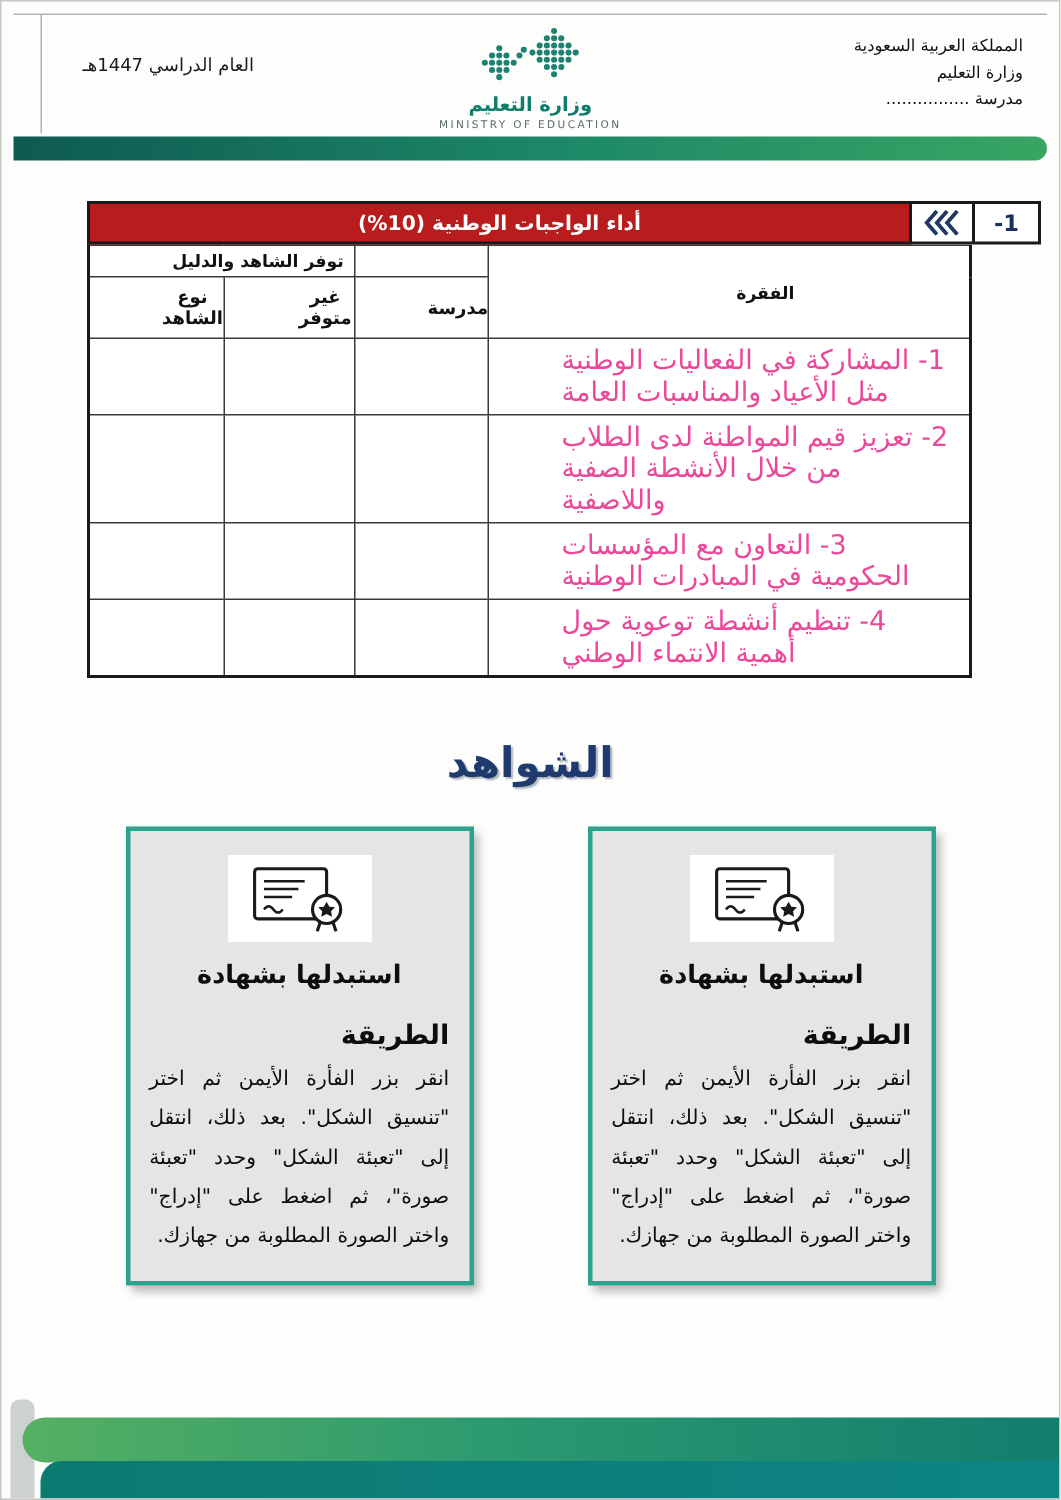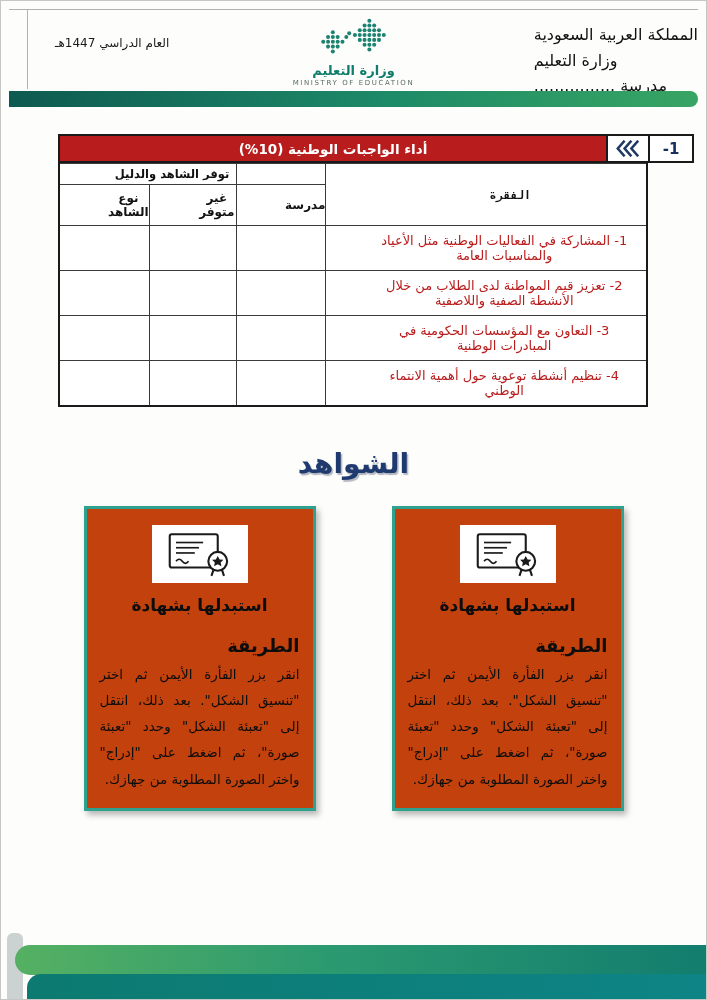--- a/index.html
+++ b/index.html
@@ -11,22 +11,22 @@
 
   
   .header { position:absolute; top:8px; left:8px; right:8px; height:80px;
             border-top:1px solid #b2b2b0; }
   .header-vline { position:absolute; left:18px; top:0; height:100%; width:1px; background:#b2b2b0; }
   .year-label { position:absolute; left:46px; top:26px; font-size:12px; color:#1a1a1a; direction:rtl; }
   .logo { position:absolute; left:50%; transform:translateX(-50%); top:2px; text-align:center; width:150px; }
   .logo svg { display:block; margin:0 auto; }
   .logo-ar { color:#0f7d6c; font-weight:bold; font-size:13px; margin-top:1px; }
   .logo-en { color:#5a6a66; font-size:7px; letter-spacing:1.6px; text-transform:uppercase; margin-top:1px; }
-  .school-block { position:absolute; right:0; top:12px; text-align:left; direction:rtl;
-                  font-size:16px; line-height:1.6; color:#111; }
+  .school-block { position:absolute; right:16px; top:12px; text-align:right; direction:rtl;
+                  font-size:11px; line-height:1.6; color:#111; }
 
   .top-bar { position:absolute; top:90px; left:8px; right:8px; height:16px;
              border-radius:0 9px 9px 0;
              background:linear-gradient(90deg,#0e5a51,#1d8a68 55%,#38a563); }
 
   
   .content { position:absolute; top:133px; left:0; right:0; }
   .table-area { display:flex; direction:rtl; margin:0 12px 0 57px; align-items:flex-start; }
   .num-cell { width:46px; height:29px; border:2px solid #1a1a1a; background:#fff; color:#17305e;
               font-weight:bold; font-size:15px; display:flex; align-items:center; justify-content:center; }
@@ -36,29 +36,29 @@
                   display:flex; align-items:center; justify-content:center; }
   .title-bar { flex:1; height:29px; background:#b91c1c; border:2px solid #1a1a1a; border-right:none;
                color:#fff; font-size:13.5px; font-weight:bold;
                display:flex; align-items:center; justify-content:center; }
 
   table.duties { width:100%; border-collapse:collapse; direction:rtl; background:#fff;
                  border:2px solid #1a1a1a; border-top:none; }
   table.duties th, table.duties td { border:1px solid #3a3a3a;padding-left:48px; }
   tr.hrow1 th { height:21px; font-size:11.5px; font-weight:bold; color:#111; }
   tr.hrow2 th { height:41px; font-size:12px; font-weight:bold; color:#111; }
-  th.item-h { font-size:13.5px; font-weight:bold; color:#111;font-family:Liberation Mono, monospace; }
-  td.item { text-align:center; padding:4px 12px; font-size:13px; color:#b91c1c; height:45px; vertical-align:middle; }
+  th.item-h { font-size:13.5px; font-weight:bold; color:#111; }
+  td.item { text-align:left; padding:4px 12px; font-size:18px; color:#ec4899; height:45px; vertical-align:middle; }
   td.blank { height:45px; }
 
   
   .evidence-title { text-align:center; color:#1f3a6e; font-size:28px; font-weight:bold;
                     margin:40px 0 26px; text-shadow:1.5px 1.5px 1px rgba(90,100,120,.45); }
   .cards { display:flex; direction:rtl; justify-content:center; gap:76px; }
-  .card { width:232px; min-height:302px; background:#c2410c; border:3px solid #2fa18f;
+  .card { width:232px; min-height:302px; background:#e5e5e5; border:3px solid #2fa18f;
           box-shadow:3px 4px 6px rgba(0,0,0,.28); padding:10px 13px 16px; direction:rtl; }
   .icon-panel { width:96px; height:58px; background:#fff; margin:6px auto 12px;
                 display:flex; align-items:center; justify-content:center; }
   .card-heading { text-align:center; font-weight:bold; font-size:17px; color:#0d0d0d; margin:6px 0 20px; }
   .method-label { font-weight:bold; font-size:18px; text-align:right; color:#0d0d0d; margin-bottom:5px; }
   .instructions { font-size:13.5px; line-height:1.95; text-align:justify; color:#0d0d0d; }
 
   
   .footer-gray  { position:absolute; left:6px; bottom:0; width:16px; height:66px;
                   background:#ccd2d1; border-radius:6px 6px 0 0; }

